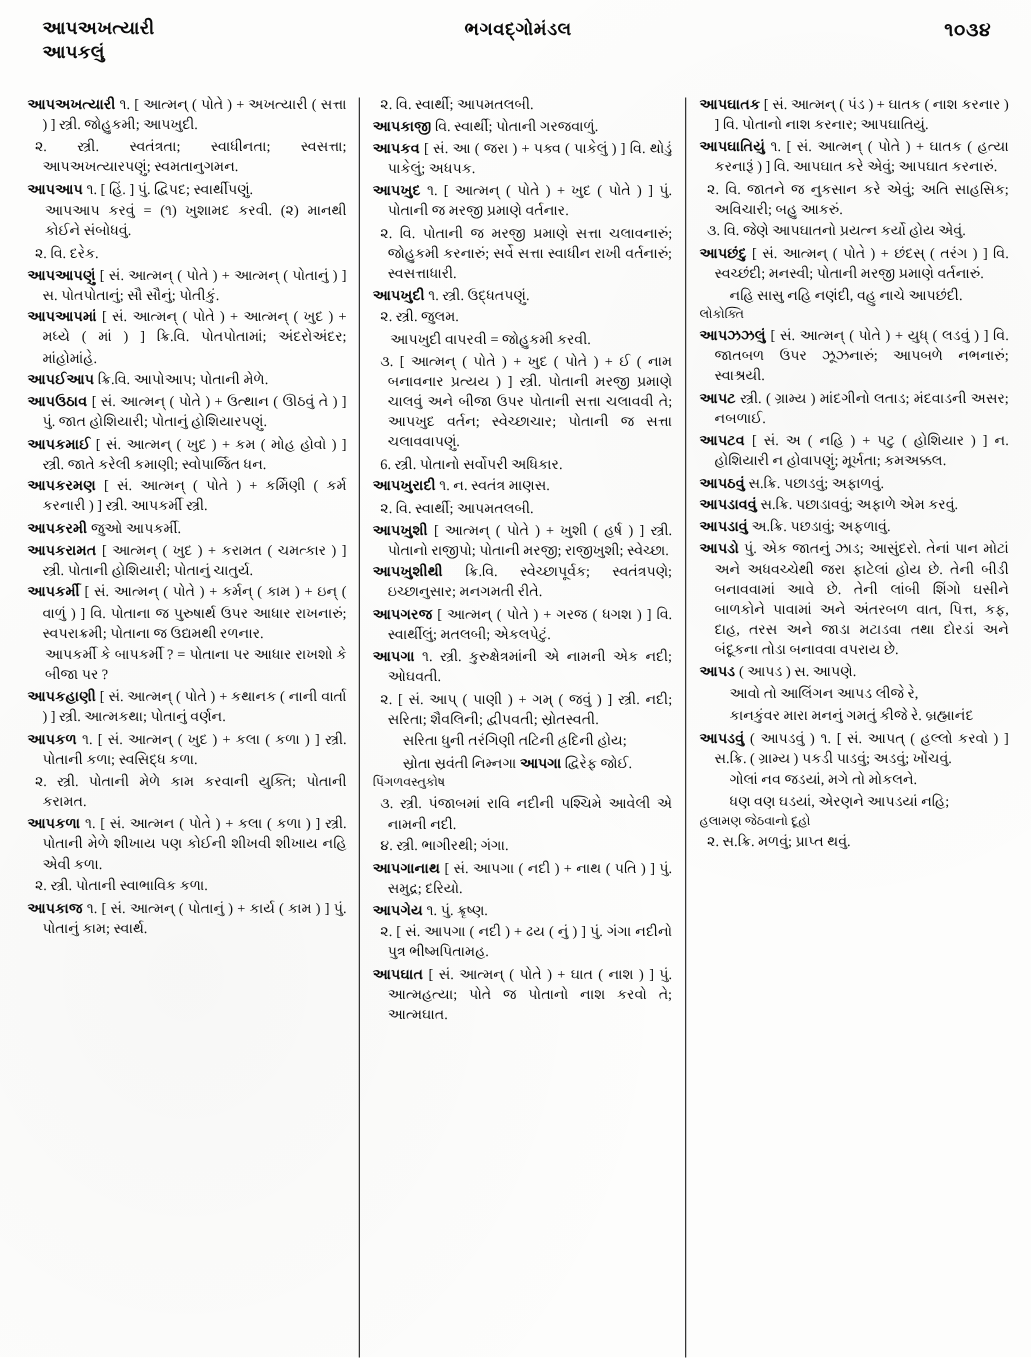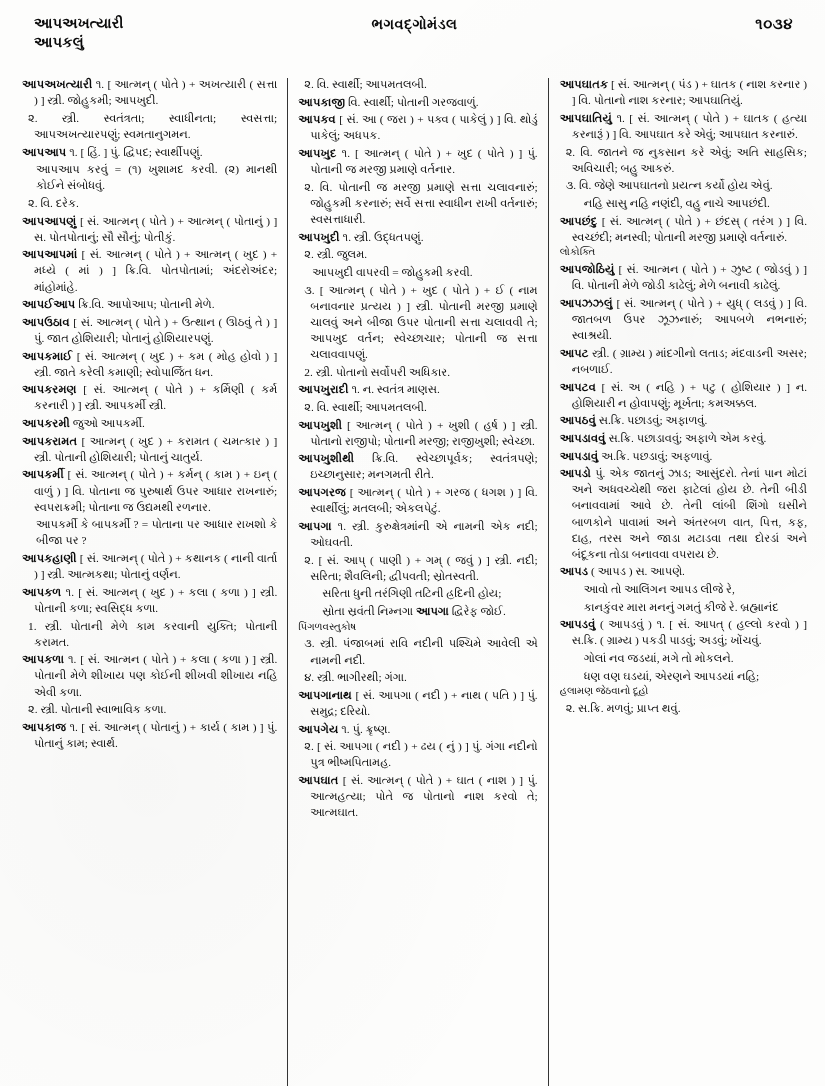--- a/index.html
+++ b/index.html
@@ -148,37 +148,37 @@
         <p class="ent"><span class="hw">આપઈઆપ</span><span> ક્રિ.વિ. આપોઆપ; પોતાની મેળે.</span></p>
         <p class="ent"><span class="hw">આપઉઠાવ</span><span> [ સં. આત્મન્ ( પોતે ) + ઉત્થાન ( ઊઠવું તે ) ] પું. જાત હોશિયારી; પોતાનું હોશિયારપણું.</span></p>
         <p class="ent"><span class="hw">આપકમાઈ</span><span> [ સં. આત્મન્ ( ખુદ ) + કમ ( મોહ હોવો ) ] સ્ત્રી. જાતે કરેલી કમાણી; સ્વોપાર્જિત ધન.</span></p>
         <p class="ent"><span class="hw">આપકરમણ</span><span> [ સં. આત્મન્ ( પોતે ) + કર્મિણી ( કર્મ કરનારી ) ] સ્ત્રી. આપકર્મી સ્ત્રી.</span></p>
         <p class="ent"><span class="hw">આપકરમી</span><span> જુઓ આપકર્મી.</span></p>
         <p class="ent"><span class="hw">આપકરામત</span><span> [ આત્મન્ ( ખુદ ) + કરામત ( ચમત્કાર ) ] સ્ત્રી. પોતાની હોશિયારી; પોતાનું ચાતુર્ય.</span></p>
         <p class="ent"><span class="hw">આપકર્મી</span><span> [ સં. આત્મન્ ( પોતે ) + કર્મન્ ( કામ ) + ઇન્ ( વાળું ) ] વિ. પોતાના જ પુરુષાર્થ ઉપર આધાર રાખનારું; સ્વપરાક્રમી; પોતાના જ ઉદ્યમથી રળનાર.</span></p>
         <p class="ent cont">આપકર્મી કે બાપકર્મી ? = પોતાના પર આધાર રાખશો કે બીજા પર ?</p>
         <p class="ent"><span class="hw">આપકહાણી</span><span> [ સં. આત્મન્ ( પોતે ) + કથાનક ( નાની વાર્તા ) ] સ્ત્રી. આત્મકથા; પોતાનું વર્ણન.</span></p>
         <p class="ent"><span class="hw">આપકળ</span><span> ૧. [ સં. આત્મન્ ( ખુદ ) + કલા ( કળા ) ] સ્ત્રી. પોતાની કળા; સ્વસિદ્ધ કળા.</span></p>
-        <p class="ent sense">1. સ્ત્રી. પોતાની મેળે કામ કરવાની યુક્તિ; પોતાની કરામત.</p>
+        <p class="ent sense">૨. સ્ત્રી. પોતાની મેળે કામ કરવાની યુક્તિ; પોતાની કરામત.</p>
         <p class="ent"><span class="hw">આપકળા</span><span> ૧. [ સં. આત્મન ( પોતે ) + કલા ( કળા ) ] સ્ત્રી. પોતાની મેળે શીખાય પણ કોઈની શીખવી શીખાય નહિ એવી કળા.</span></p>
         <p class="ent sense">૨. સ્ત્રી. પોતાની સ્વાભાવિક કળા.</p>
         <p class="ent"><span class="hw">આપકાજ</span><span> ૧. [ સં. આત્મન્ ( પોતાનું ) + કાર્ય ( કામ ) ] પું. પોતાનું કામ; સ્વાર્થ.</span></p>
       </div>
     <div class="rule"></div>
     <div class="col col-2">
         <p class="ent sense">૨. વિ. સ્વાર્થી; આપમતલબી.</p>
         <p class="ent"><span class="hw">આપકાજી</span><span> વિ. સ્વાર્થી; પોતાની ગરજવાળું.</span></p>
         <p class="ent"><span class="hw">આપકવ</span><span> [ સં. આ ( જરા ) + પક્વ ( પાકેલું ) ] વિ. થોડું પાકેલું; અધપક.</span></p>
         <p class="ent"><span class="hw">આપખુદ</span><span> ૧. [ આત્મન્ ( પોતે ) + ખુદ ( પોતે ) ] પું. પોતાની જ મરજી પ્રમાણે વર્તનાર.</span></p>
         <p class="ent sense">૨. વિ. પોતાની જ મરજી પ્રમાણે સત્તા ચલાવનારું; જોહુકમી કરનારું; સર્વે સત્તા સ્વાધીન રાખી વર્તનારું; સ્વસત્તાધારી.</p>
         <p class="ent"><span class="hw">આપખુદી</span><span> ૧. સ્ત્રી. ઉદ્ધતપણું.</span></p>
         <p class="ent sense">૨. સ્ત્રી. જુલમ.</p>
         <p class="ent cont">આપખુદી વાપરવી = જોહુકમી કરવી.</p>
         <p class="ent sense">૩. [ આત્મન્ ( પોતે ) + ખુદ ( પોતે ) + ઈ ( નામ બનાવનાર પ્રત્યય ) ] સ્ત્રી. પોતાની મરજી પ્રમાણે ચાલવું અને બીજા ઉપર પોતાની સત્તા ચલાવવી તે; આપખુદ વર્તન; સ્વેચ્છાચાર; પોતાની જ સત્તા ચલાવવાપણું.</p>
-        <p class="ent sense">2. સ્ત્રી. પોતાનો સર્વોપરી અધિકાર.</p>
+        <p class="ent sense">6. સ્ત્રી. પોતાનો સર્વોપરી અધિકાર.</p>
         <p class="ent"><span class="hw">આપખુરાદી</span><span> ૧. ન. સ્વતંત્ર માણસ.</span></p>
         <p class="ent sense">૨. વિ. સ્વાર્થી; આપમતલબી.</p>
         <p class="ent"><span class="hw">આપખુશી</span><span> [ આત્મન્ ( પોતે ) + ખુશી ( હર્ષ ) ] સ્ત્રી. પોતાનો રાજીપો; પોતાની મરજી; રાજીખુશી; સ્વેચ્છા.</span></p>
         <p class="ent"><span class="hw">આપખુશીથી</span><span> ક્રિ.વિ. સ્વેચ્છાપૂર્વક; સ્વતંત્રપણે; ઇચ્છાનુસાર; મનગમતી રીતે.</span></p>
         <p class="ent"><span class="hw">આપગરજ</span><span> [ આત્મન્ ( પોતે ) + ગરજ ( ધગશ ) ] વિ. સ્વાર્થીલું; મતલબી; એકલપેટું.</span></p>
         <p class="ent"><span class="hw">આપગા</span><span> ૧. સ્ત્રી. કુરુક્ષેત્રમાંની એ નામની એક નદી; ઓઘવતી.</span></p>
         <p class="ent sense">૨. [ સં. આપ્ ( પાણી ) + ગમ્ ( જવું ) ] સ્ત્રી. નદી; સરિતા; શૈવલિની; દ્વીપવતી; સ્રોતસ્વતી.</p>
         <p class="ent quote">સરિતા ધુની તરંગિણી તટિની હ્રદિની હોય;</p>
         <p class="ent quote"><span>સ્રોતા સ્રવંતી નિમ્નગા </span><span class="bold">આપગા</span><span> દ્વિરેફ જોઈ.</span></p>
         <p class="ent attrib">પિંગળવસ્તુકોષ</p>
@@ -188,24 +188,23 @@
         <p class="ent"><span class="hw">આપગેય</span><span> ૧. પું. ક્રૃષ્ણ.</span></p>
         <p class="ent sense">૨. [ સં. આપગા ( નદી ) + ઢય ( નું ) ] પું. ગંગા નદીનો પુત્ર ભીષ્મપિતામહ.</p>
         <p class="ent"><span class="hw">આપઘાત</span><span> [ સં. આત્મન્ ( પોતે ) + ઘાત ( નાશ ) ] પું. આત્મહત્યા; પોતે જ પોતાનો નાશ કરવો તે; આત્મઘાત.</span></p>
       </div>
     <div class="rule"></div>
     <div class="col col-3">
         <p class="ent"><span class="hw">આપઘાતક</span><span> [ સં. આત્મન્ ( પંડ ) + ઘાતક ( નાશ કરનાર ) ] વિ. પોતાનો નાશ કરનાર; આપઘાતિયું.</span></p>
         <p class="ent"><span class="hw">આપઘાતિયું</span><span> ૧. [ સં. આત્મન્ ( પોતે ) + ઘાતક ( હત્યા કરનારૂં ) ] વિ. આપઘાત કરે એવું; આપઘાત કરનારું.</span></p>
         <p class="ent sense">૨. વિ. જાતને જ નુકસાન કરે એવું; અતિ સાહસિક; અવિચારી; બહુ આકરું.</p>
         <p class="ent sense">૩. વિ. જેણે આપઘાતનો પ્રયત્ન કર્યો હોય એવું.</p>
+        <p class="ent"><span class="hw">આપછંદુ</span><span> [ સં. આત્મન્ ( પોતે ) + છંદસ્ ( તરંગ ) ] વિ. સ્વચ્છંદી; મનસ્વી; પોતાની મરજી પ્રમાણે વર્તનારું.</span></p>
         <p class="ent quote">નહિ સાસુ નહિ નણંદી, વહુ નાચે આપછંદી.</p>
-        <p class="ent"><span class="hw">આપછંદુ</span><span> [ સં. આત્મન્ ( પોતે ) + છંદસ્ ( તરંગ ) ] વિ. સ્વચ્છંદી; મનસ્વી; પોતાની મરજી પ્રમાણે વર્તનારું.</span></p>
         <p class="ent attrib">લોકોક્તિ</p>
-        <p class="ent"><span class="hw">આપજોઠિયું</span><span> [ સં. આત્મન ( પોતે ) + ઝુષ્ટ ( જોડવું ) ] વિ. પોતાની મેળે જોડી કાઢેલું; મેળે બનાવી કાઢેલું.</span></p>
         <p class="ent"><span class="hw">આપઝઝલું</span><span> [ સં. આત્મન્ ( પોતે ) + યુધ્ ( લડવું ) ] વિ. જાતબળ ઉપર ઝૂઝનારું; આપબળે નભનારું; સ્વાશ્રયી.</span></p>
         <p class="ent"><span class="hw">આપટ</span><span> સ્ત્રી. ( ગ્રામ્ય ) માંદગીનો લતાડ; મંદવાડની અસર; નબળાઈ.</span></p>
         <p class="ent"><span class="hw">આપટવ</span><span> [ સં. અ ( નહિ ) + પટુ ( હોશિયાર ) ] ન. હોશિયારી ન હોવાપણું; મૂર્ખતા; કમઅક્કલ.</span></p>
         <p class="ent"><span class="hw">આપઠવું</span><span> સ.ક્રિ. પછાડવું; અફાળવું.</span></p>
         <p class="ent"><span class="hw">આપડાવવું</span><span> સ.ક્રિ. પછાડાવવું; અફાળે એમ કરવું.</span></p>
         <p class="ent"><span class="hw">આપડાવું</span><span> અ.ક્રિ. પછડાવું; અફળાવું.</span></p>
         <p class="ent"><span class="hw">આપડો</span><span> પું. એક જાતનું ઝાડ; આસુંદરો. તેનાં પાન મોટાં અને અધવચ્ચેથી જરા ફાટેલાં હોય છે. તેની બીડી બનાવવામાં આવે છે. તેની લાંબી શિંગો ઘસીને બાળકોને પાવામાં અને અંતરબળ વાત, પિત્ત, કફ, દાહ, તરસ અને જાડા મટાડવા તથા દોરડાં અને બંદૂકના તોડા બનાવવા વપરાય છે.</span></p>
         <p class="ent"><span class="hw">આપડ</span><span> ( આપડ ) સ. આપણે.</span></p>
         <p class="ent quote">આવો તો આલિંગન આપડ લીજે રે,</p>
         <p class="ent quote">કાનકુંવર મારા મનનું ગમતું કીજે રે.     બ્રહ્માનંદ</p>

